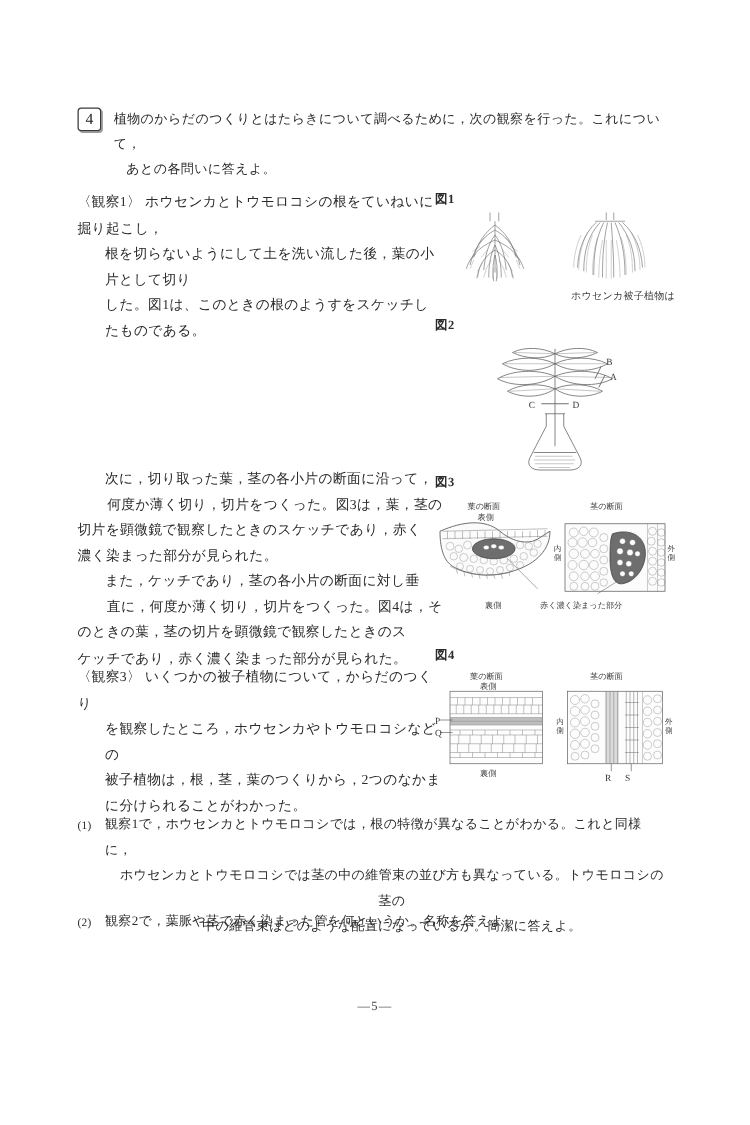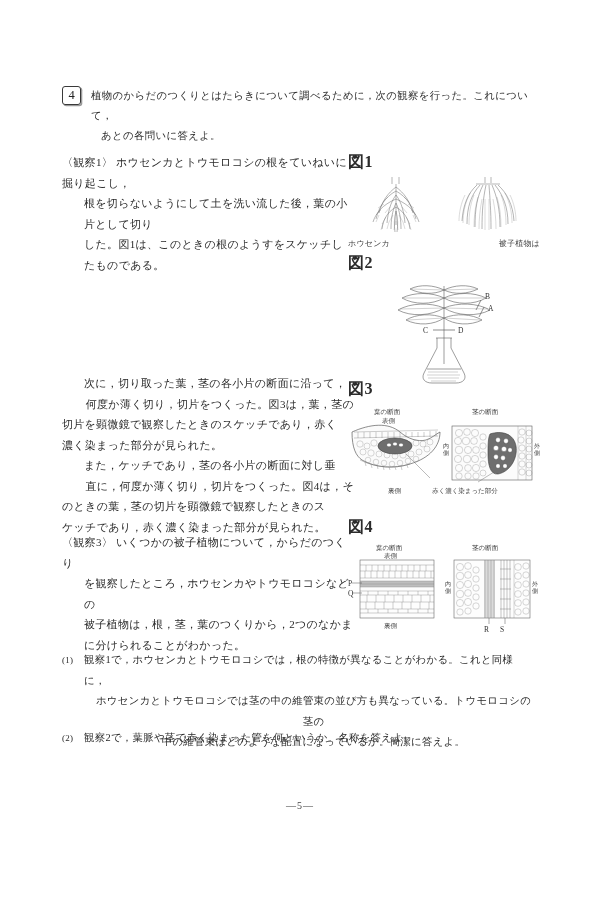--- a/index.html
+++ b/index.html
@@ -92,36 +92,36 @@
   }
   .subq .body { margin-left: 22px; display: block; }
   .subq .body .c { display: block; }
   .subq .body .c.i { margin-left: 11px; text-align: center; }
   #subq1 { left: 62px; top: 650px; }
   #subq2 { left: 62px; top: 728px; }
 
   
   .figbox { position: absolute; }
   .figlabel {
-    font-size: 16px;
+    font-size: 10px;
     font-weight: bold;
     letter-spacing: 0.4px;
     color: #2b2b2b;
     margin-bottom: 2px;
     font-family: "Liberation Serif", serif;
   }
 
   #fig1 { left: 348px; top: 152px; width: 192px; }
   #fig2 { left: 348px; top: 253px; width: 192px; }
   #fig3 { left: 348px; top: 379px; width: 192px; }
   #fig4 { left: 348px; top: 488px; width: 192px; margin-top: 29px; }
 
   .caption-row {
     display: flex;
-    justify-content: space-between;
+    justify-content: flex-end;
     font-size: 8px;
     letter-spacing: 0.2px;
     color: #3a3a3a;
     margin-top: 1px;
   }
 
   svg { display: block; }
 
   
   .pagenum {

